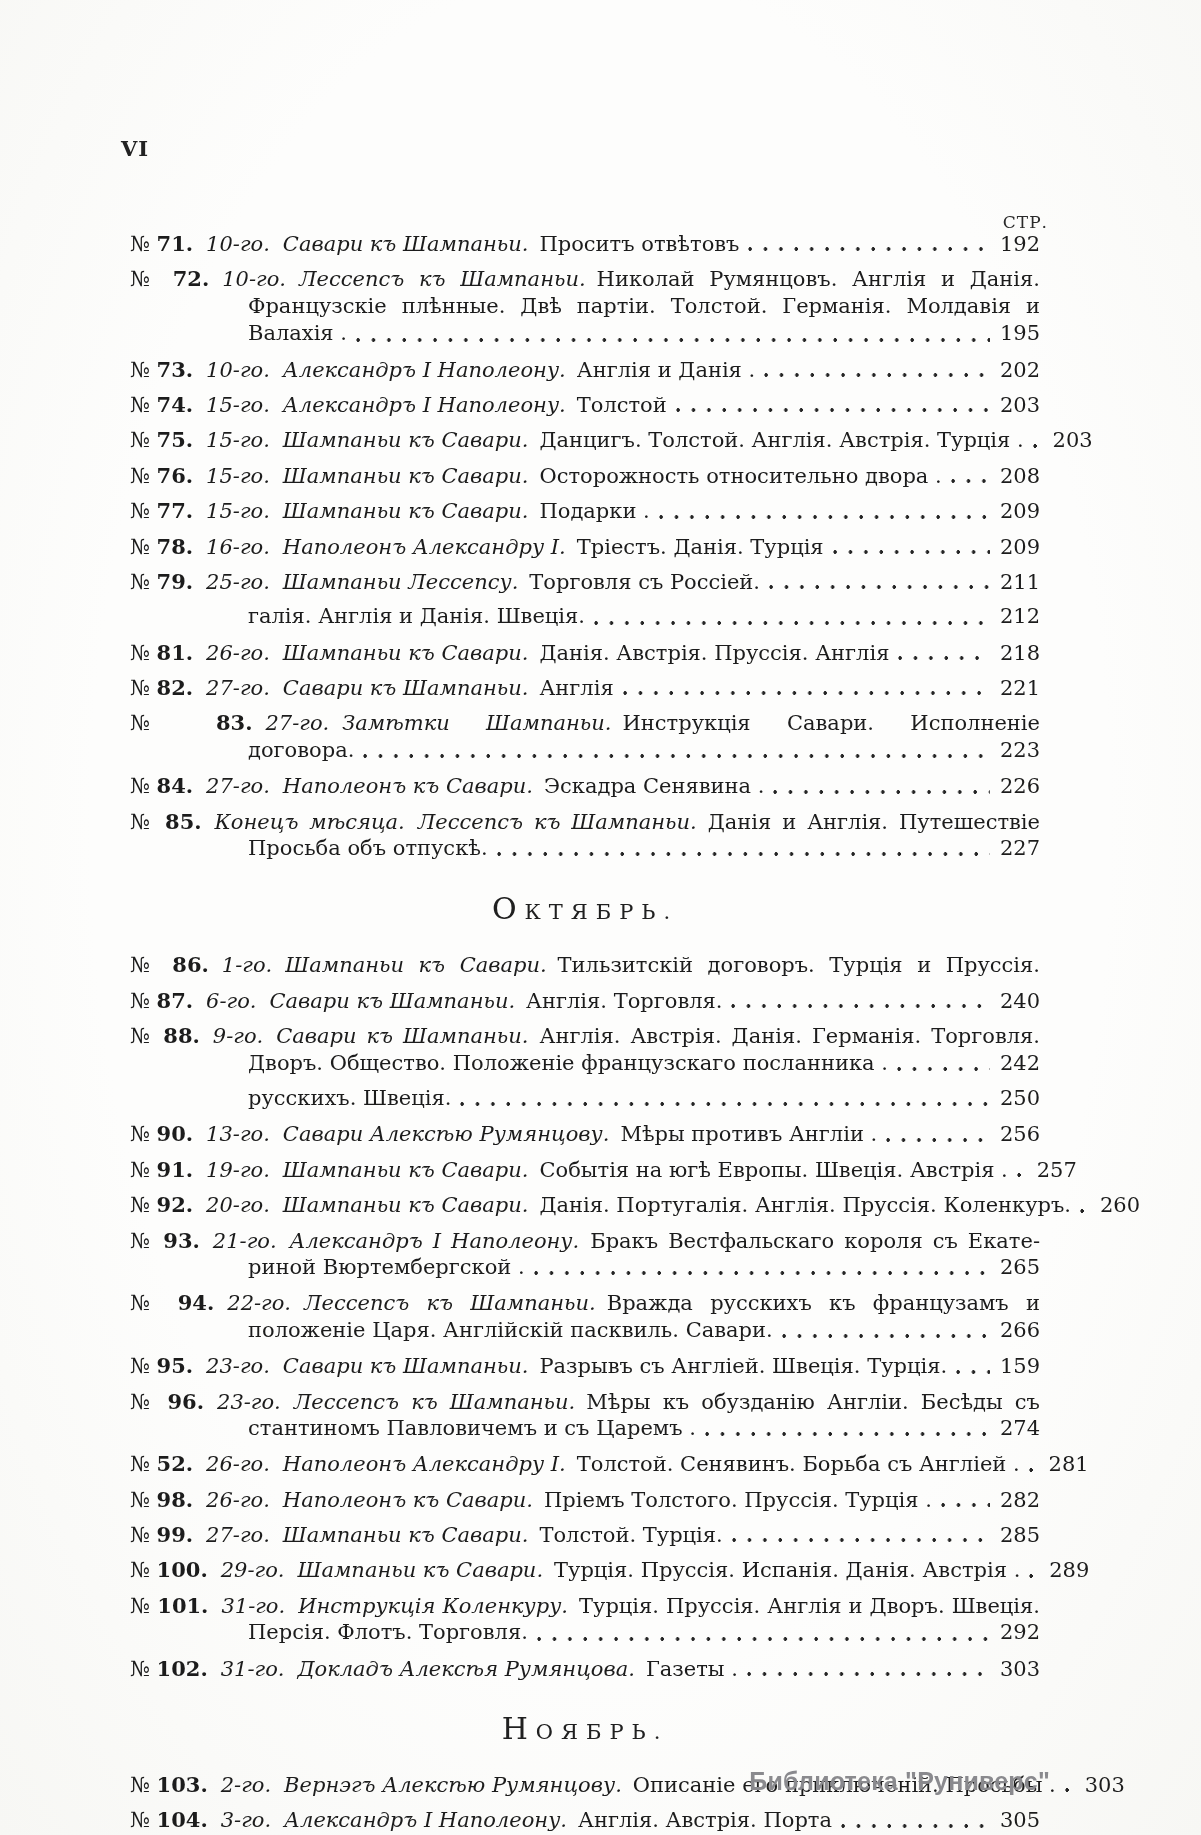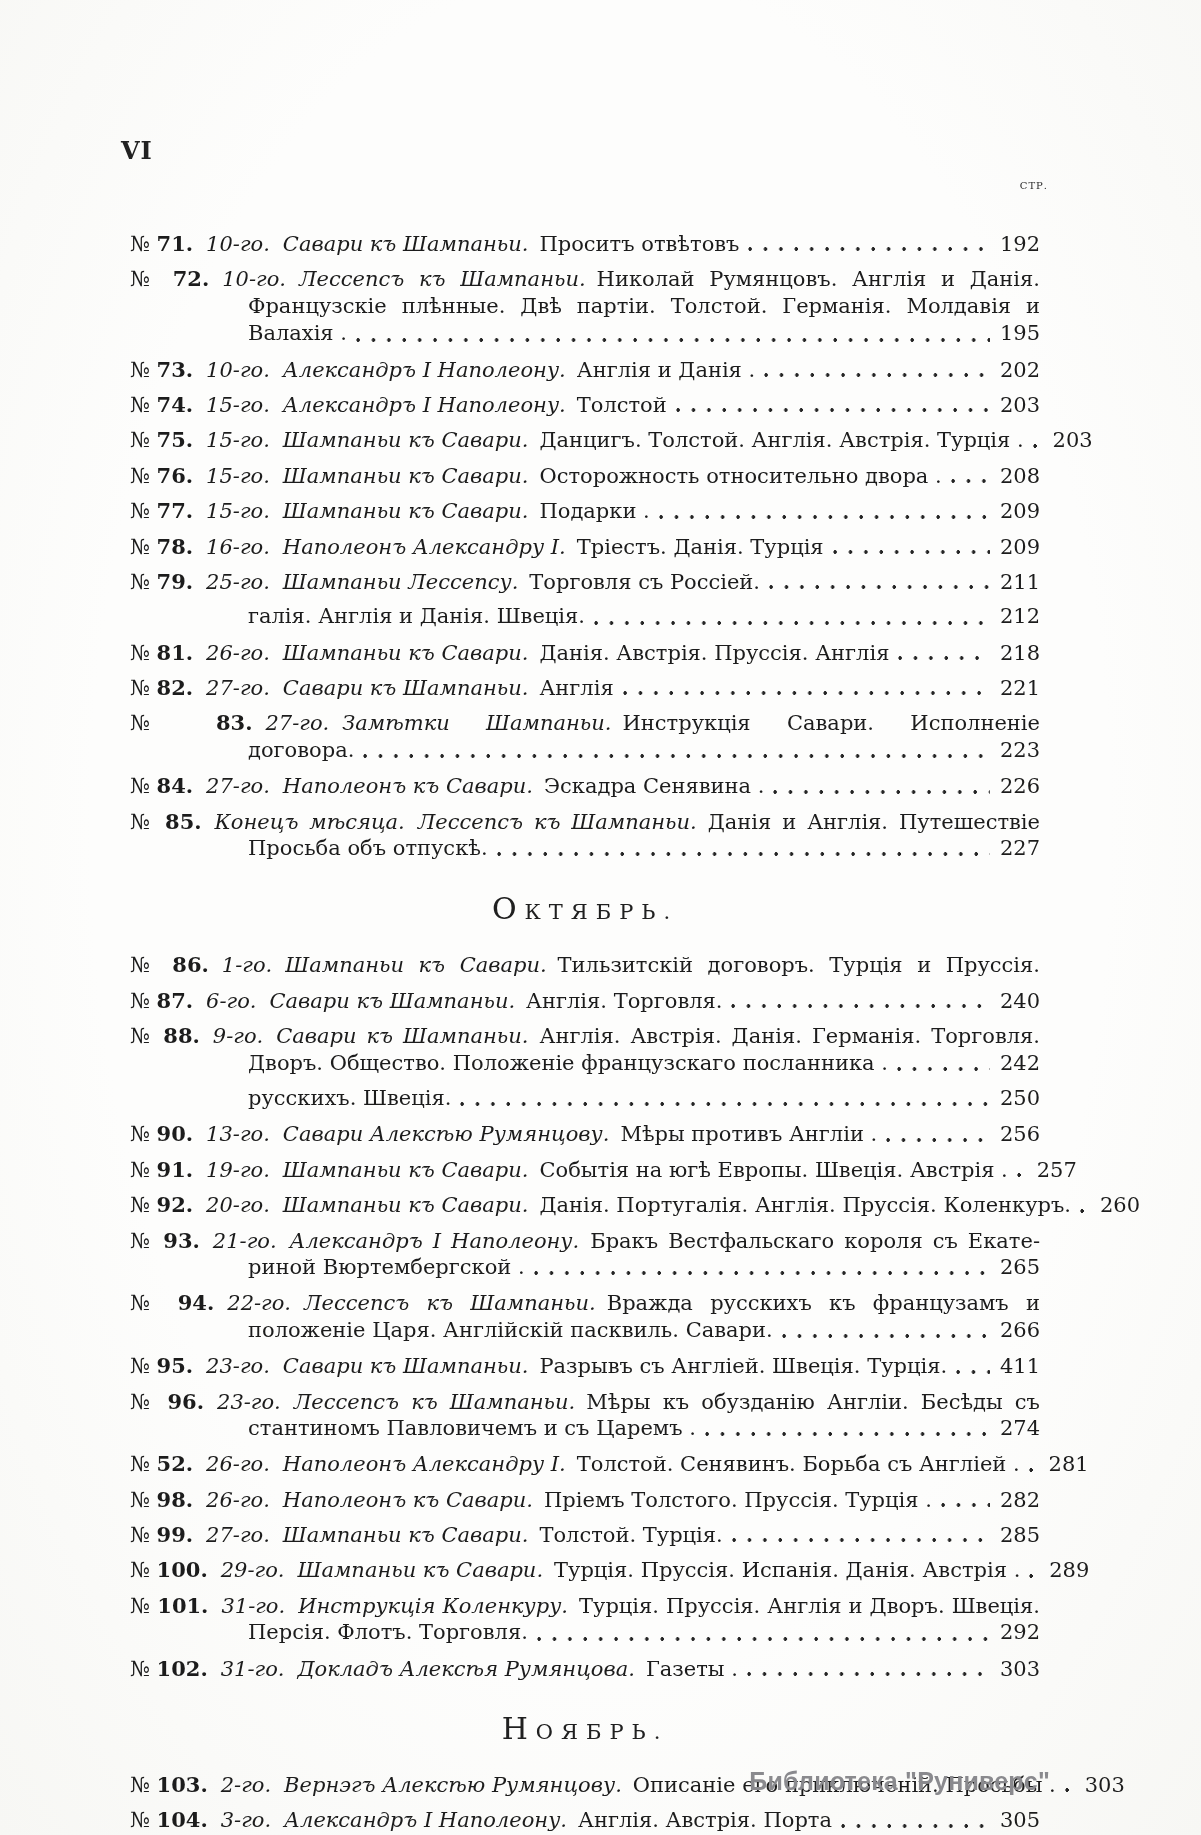--- a/index.html
+++ b/index.html
@@ -11,25 +11,25 @@
     position:relative;
     overflow:hidden;
   }
   .sheet{
     position:absolute;inset:0;
     background:#fbfbf9;
     background-image:radial-gradient(ellipse at 50% 45%, #fdfdfc 60%, #f7f7f4 100%);
   }
   .folio{
     position:absolute;left:121px;top:136px;
-    font-size:24px;font-weight:bold;letter-spacing:1px;color:#222;
+    font-size:21px;font-weight:bold;letter-spacing:1px;color:#222;
   }
   .str-head{
-    position:absolute;top:180px;right:153px;
-    font-size:10px;letter-spacing:1px;color:#2a2a2a;
+    position:absolute;top:212px;right:153px;
+    font-size:17px;letter-spacing:1px;color:#2a2a2a;
   }
   .toc{
     position:absolute;left:122px;top:222px;width:926px;
     font-size:21px;line-height:27.4px;
   }
   .entry{margin:8px;}
   .tline{height:27.4px;}
   
   .tline.full{display:block;text-align:justify;text-align-last:justify;white-space:normal;overflow:hidden;}
   
@@ -146,21 +146,21 @@
       </div>
       <div class="entry">
         <div class="tline first full"><span class="no">№ <b>93.</b></span><span class="date">21-го.</span><span class="title">Александръ I Наполеону.</span><span class="desc">Бракъ Вестфальскаго короля съ Екате-</span></div>
         <div class="tline cont last"><span class="desc">риной Вюртембергской .</span><span class="leader"></span><span class="pg">265</span></div>
       </div>
       <div class="entry">
         <div class="tline first full"><span class="no">№ <b>94.</b></span><span class="date">22-го.</span><span class="title">Лессепсъ къ Шампаньи.</span><span class="desc">Вражда русскихъ къ французамъ и опасное</span></div>
         <div class="tline cont last"><span class="desc">положеніе Царя. Англійскій пасквиль. Савари.</span><span class="leader"></span><span class="pg">266</span></div>
       </div>
       <div class="entry">
-        <div class="tline first last"><span class="no">№ <b>95.</b></span><span class="date">23-го.</span><span class="title">Савари къ Шампаньи.</span><span class="desc">Разрывъ съ Англіей. Швеція. Турція.</span><span class="leader"></span><span class="pg">411</span></div>
+        <div class="tline first last"><span class="no">№ <b>95.</b></span><span class="date">23-го.</span><span class="title">Савари къ Шампаньи.</span><span class="desc">Разрывъ съ Англіей. Швеція. Турція.</span><span class="leader"></span><span class="pg">159</span></div>
       </div>
       <div class="entry">
         <div class="tline first full"><span class="no">№ <b>96.</b></span><span class="date">23-го.</span><span class="title">Лессепсъ къ Шампаньи.</span><span class="desc">Мѣры къ обузданію Англіи. Бесѣды съ Кон-</span></div>
         <div class="tline cont last"><span class="desc">стантиномъ Павловичемъ и съ Царемъ .</span><span class="leader"></span><span class="pg">274</span></div>
       </div>
       <div class="entry">
         <div class="tline first last"><span class="no">№ <b>52.</b></span><span class="date">26-го.</span><span class="title">Наполеонъ Александру I.</span><span class="desc">Толстой. Сенявинъ. Борьба съ Англіей .</span><span class="leader"></span><span class="pg">281</span></div>
       </div>
       <div class="entry">
         <div class="tline first last"><span class="no">№ <b>98.</b></span><span class="date">26-го.</span><span class="title">Наполеонъ къ Савари.</span><span class="desc">Пріемъ Толстого. Пруссія. Турція .</span><span class="leader"></span><span class="pg">282</span></div>

